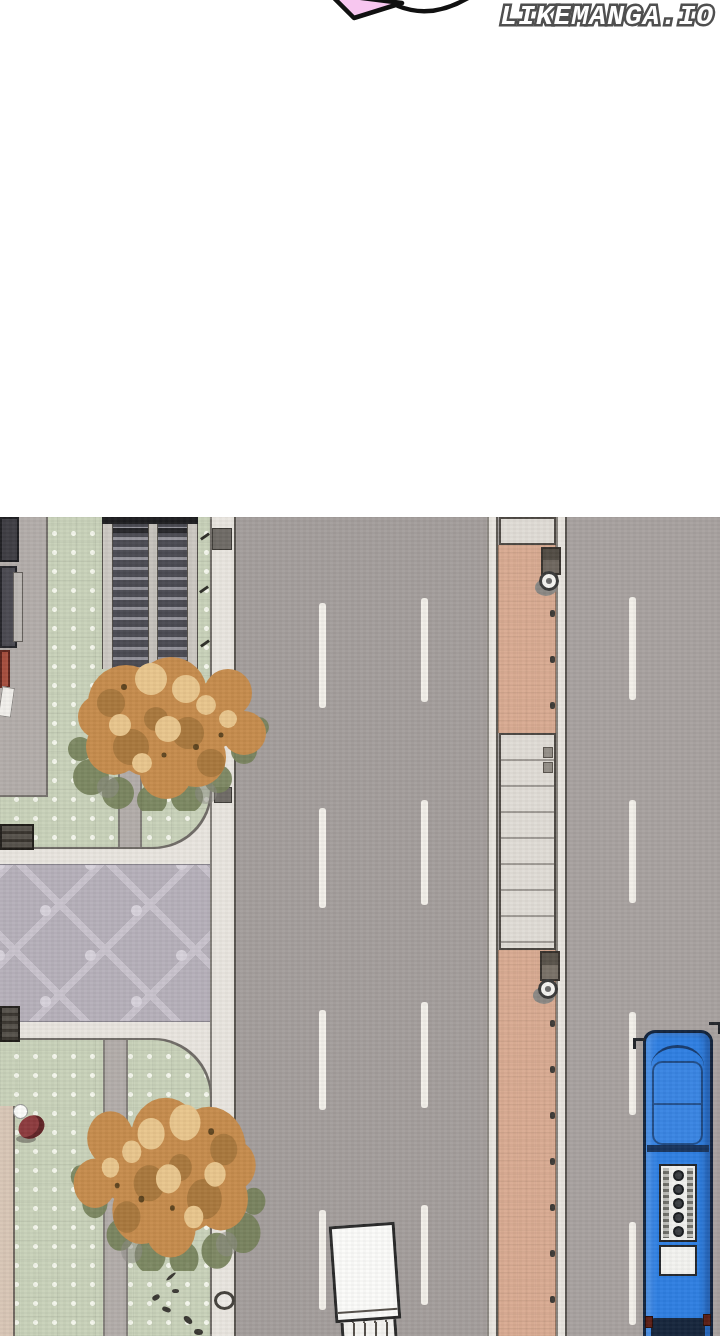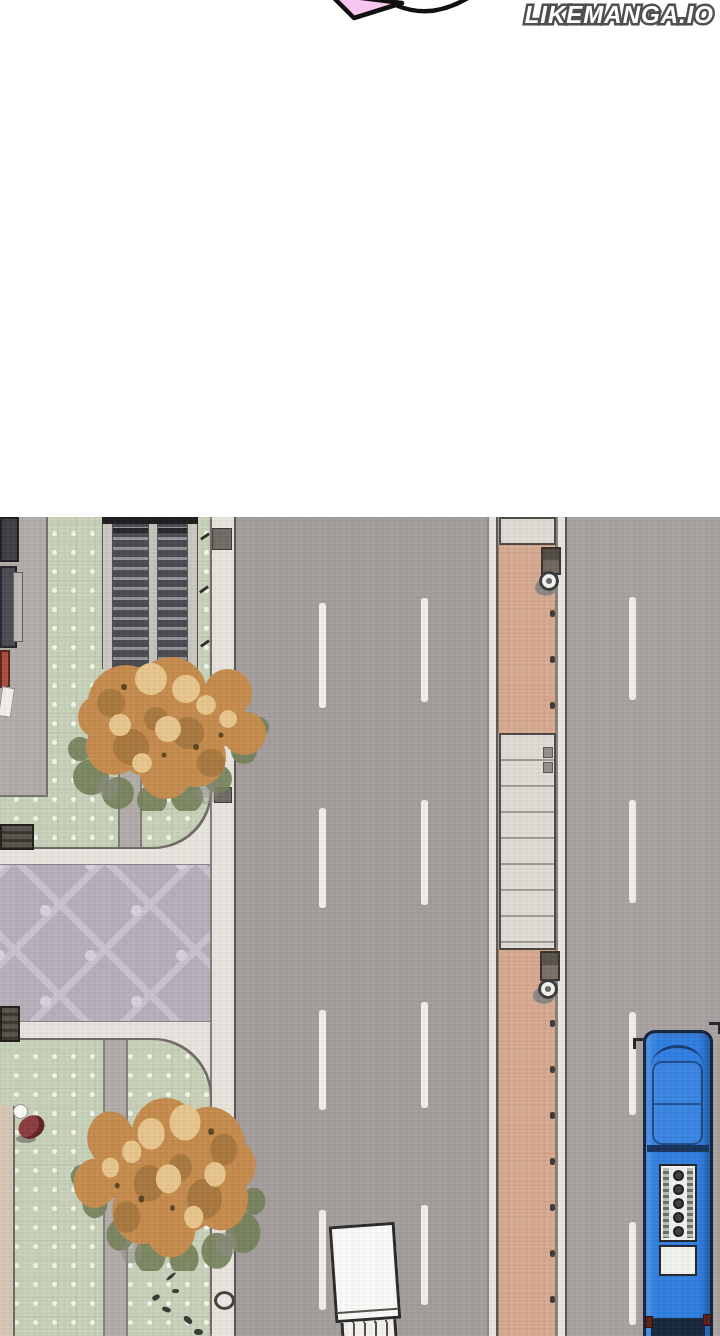--- a/index.html
+++ b/index.html
@@ -1,21 +1,21 @@
 <!DOCTYPE html>
 <html style="--road: #a49e9c; --road-right: #a8a2a0; --dash: #f3f0ea; --curb: #e9e5df; --green: #c9d2ba; --green-dot: #f4f6ec; --gray-pav: #b3adaa; --plaza: #b6b0ba; --plaza-line: #c9c3cd; --plaza-accent: #d7d2db; --median-pink: #d9ab92; --ramp: #e0dcd6; --bus-blue: #2f7fe2; --truck-white: #fbfbf9; --tree-base: #c68c4d; --tree-dark: #a5763c; --tree-light: #e9c68d; --tree-olive: #75815a; --person-red: #8d3b3e; --bubble-pink: #f7c6ef;"><head>
 <meta charset="utf-8">
 <style>
   html,body{margin:0;padding:0;}
   body{width:720px;height:1336px;position:relative;background:#ffffff;overflow:hidden;
        font-family:"DejaVu Sans","Liberation Sans",sans-serif;}
   .abs{position:absolute;}
   
-  .watermark{position:absolute;top:2px;right:6px;font-family:Liberation Sans, sans-serif;
-    font-style:italic;font-weight:bold;font-size:24px;line-height:1.05;letter-spacing:1px;
+  .watermark{position:absolute;top:2px;right:6px;font-family:Liberation Mono, monospace;
+    font-style:italic;font-weight:bold;font-size:28px;line-height:1.05;letter-spacing:1px;
     color:#ffffff;-webkit-text-stroke:5px #4f4f4f;paint-order:stroke fill;}
   
   .scene{position:absolute;left:0;top:517px;width:720px;height:819px;background:var(--road);overflow:hidden;}
   .road-right{left:567px;top:0;width:153px;height:819px;background:var(--road-right);}
   .grain{left:0;top:0;width:720px;height:819px;z-index:9;pointer-events:none;
     background-image:repeating-linear-gradient(0deg,rgba(255,255,255,.02) 0 2px,rgba(0,0,0,.022) 2px 4px),
                      repeating-linear-gradient(90deg,rgba(255,255,255,.015) 0 3px,rgba(0,0,0,.02) 3px 6px);}
   .dash{position:absolute;width:7px;border-radius:3px;background:var(--dash);z-index:1;}
   
   .curb-strip{left:210px;top:0;width:26px;height:819px;box-sizing:border-box;background:var(--curb);

